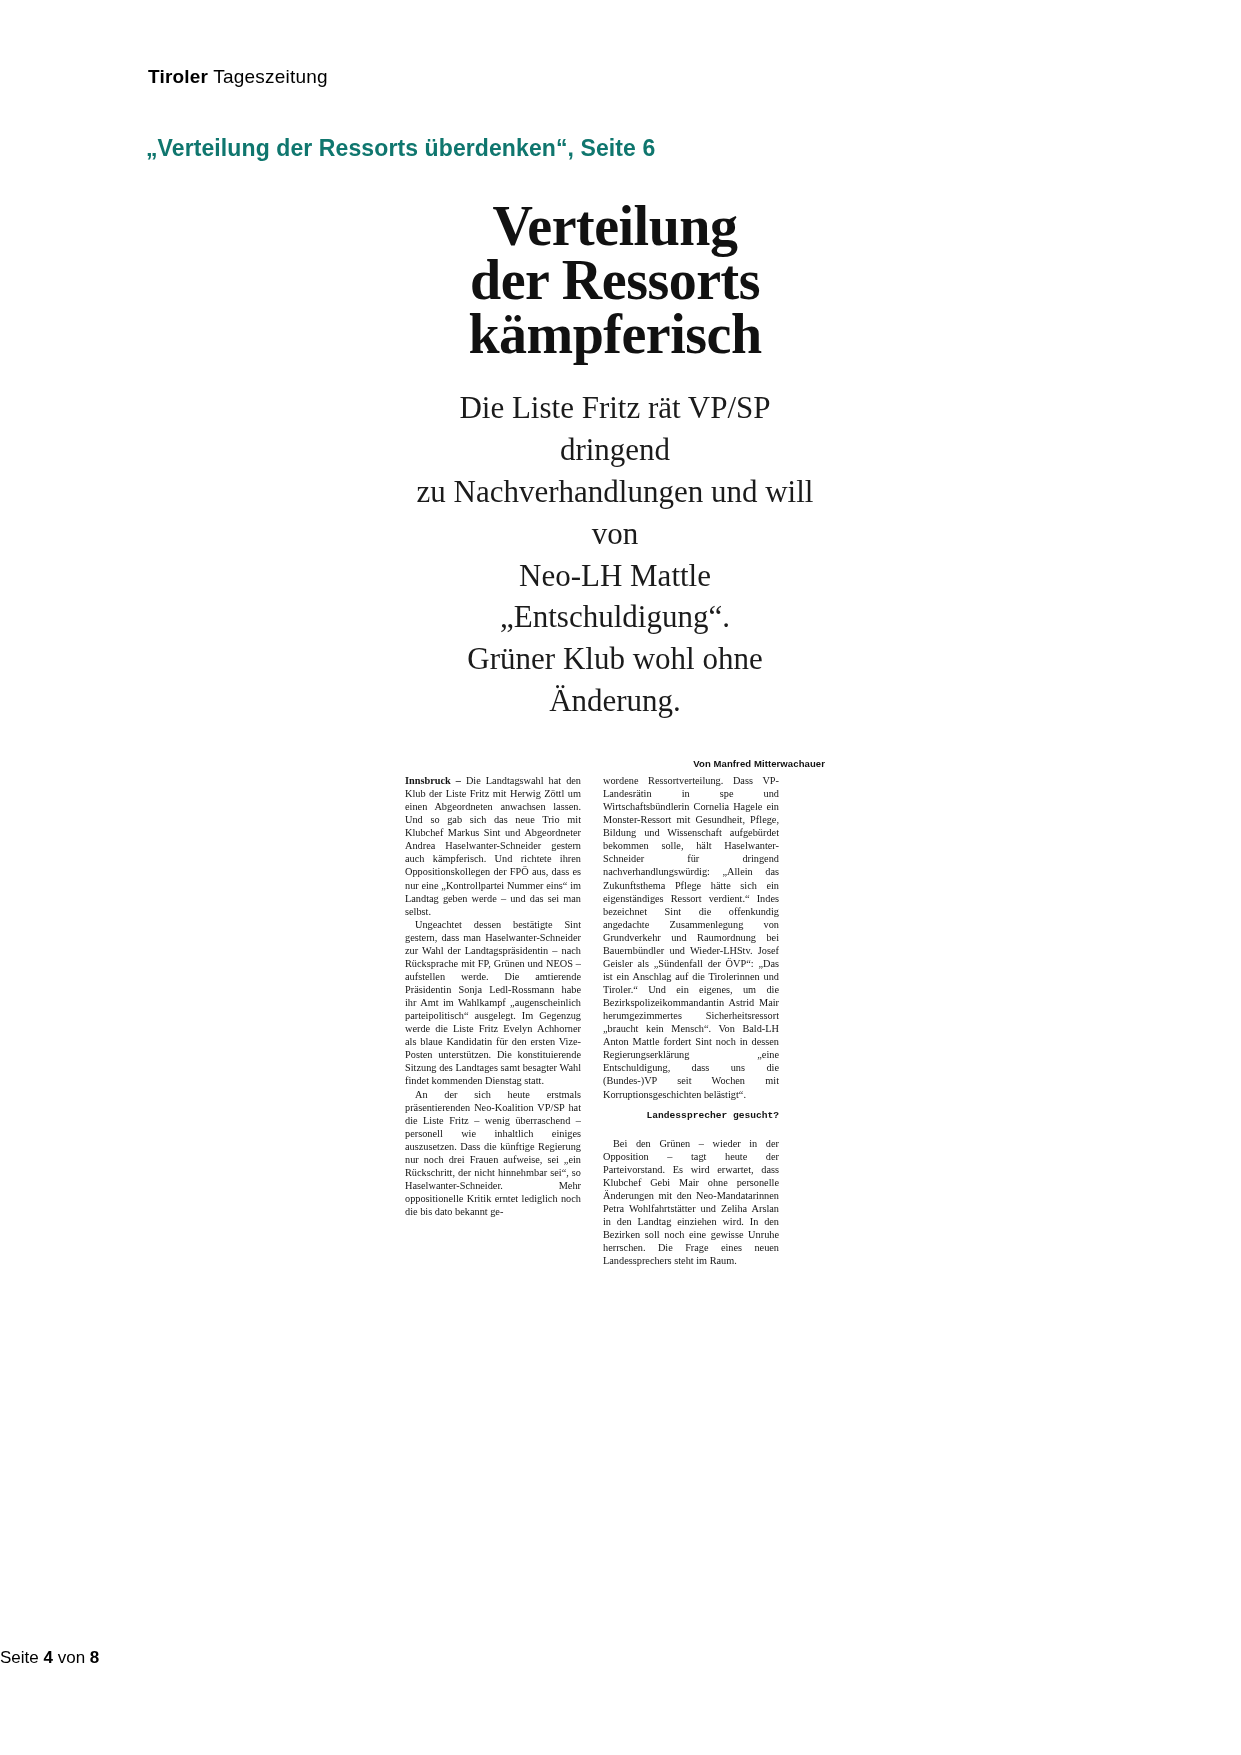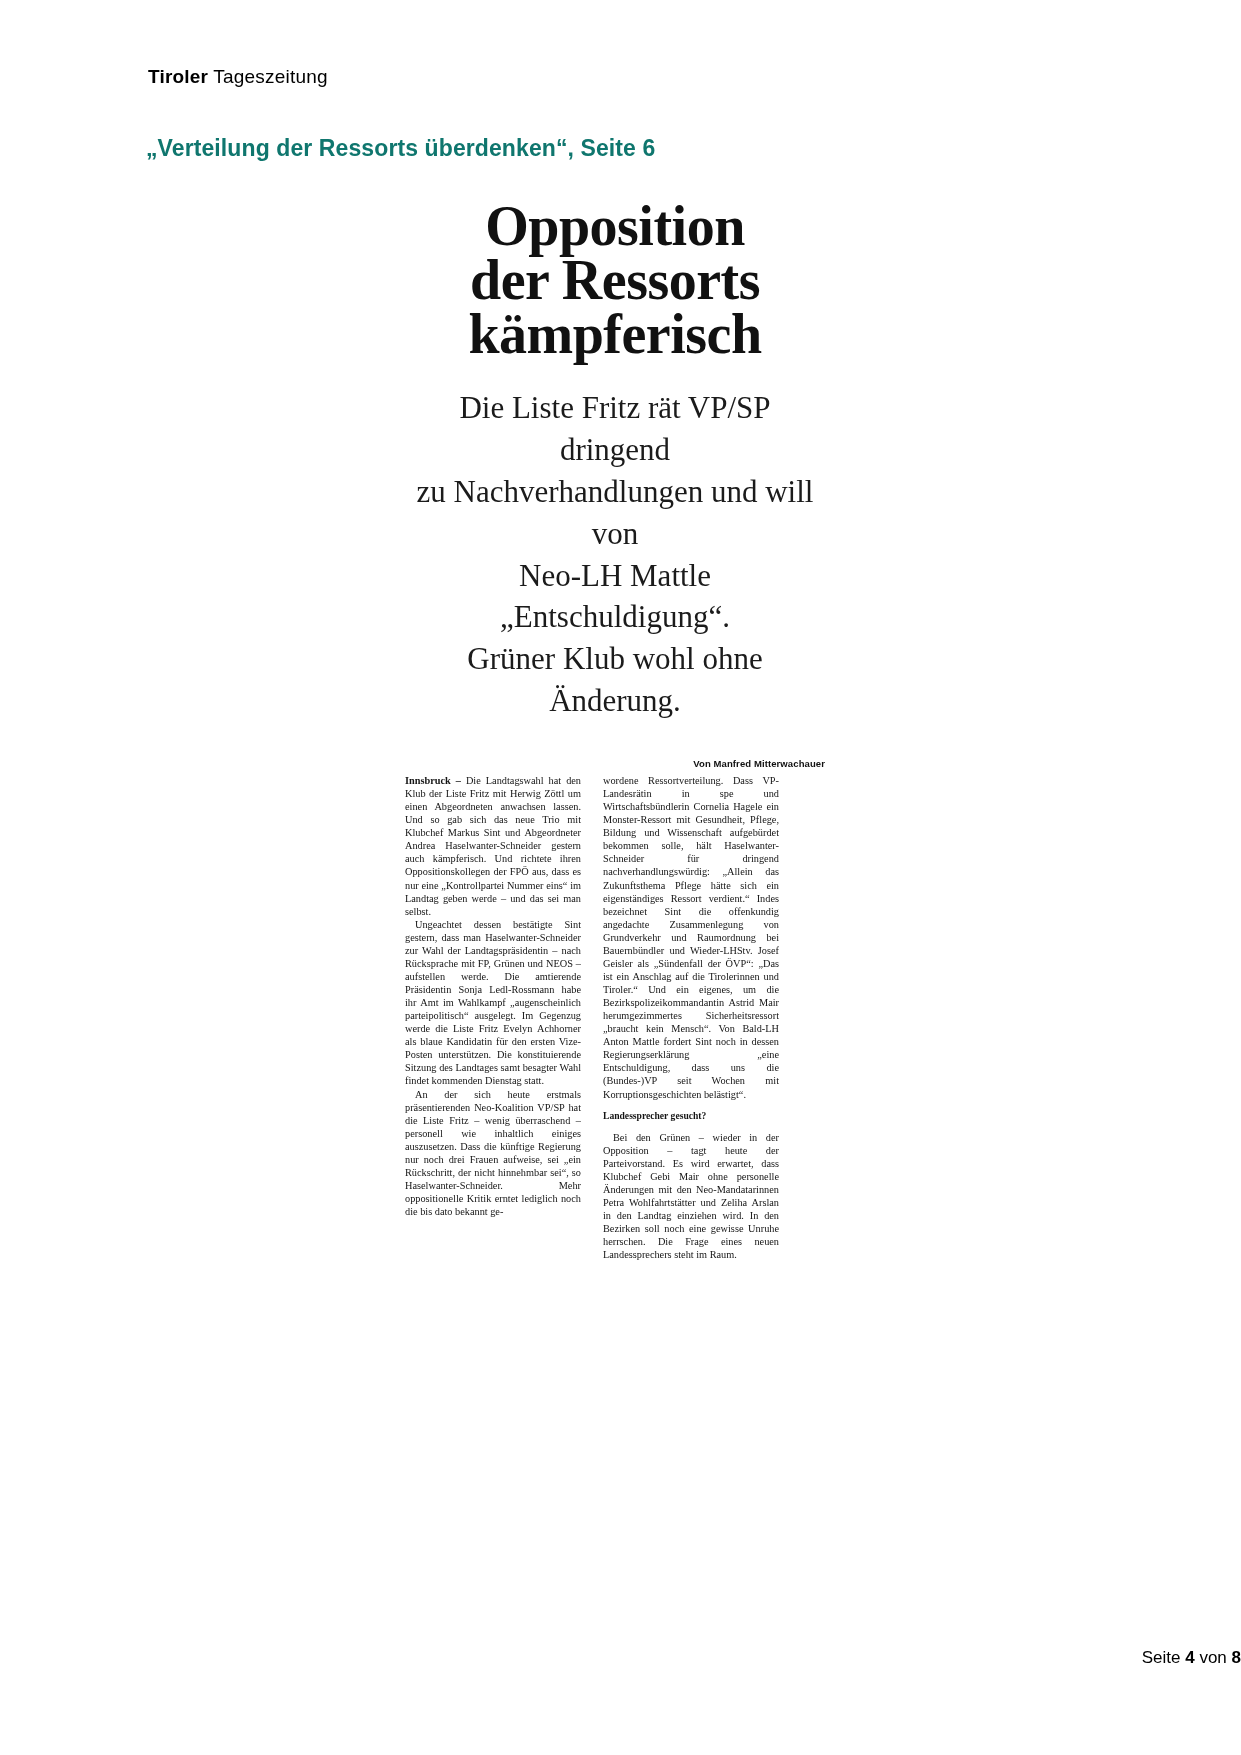--- a/index.html
+++ b/index.html
@@ -96,56 +96,56 @@
     -webkit-hyphens: auto;
   }
   .col p {
     margin: 0;
     text-indent: 10px;
   }
   .col p.first { text-indent: 0; }
   .col .lead-city { font-weight: bold; }
   .subhead-inline {
     display: block;
-    font-family: Liberation Serif, serif;
+    font-family: Liberation Mono, monospace;
     font-size: 9.6px;
     font-weight: bold;
-    margin: 9px 0 9px 0;
+    margin: 9px 0 15px 0;
     text-indent: 0;
-    text-align: left;
+    text-align: right;
   }
 
   
   .footer {
     position: absolute;
     left: 0;
     right: 0;
     top: 1648px;
-    text-align: right;
+    text-align: left;
     font-size: 17px;
     color: #000;
   }
   .footer b { font-weight: bold; }
 </style>
 </head>
 <body>
 
 <div class="page">
 
   <div class="masthead">
     <span class="brand-strong">Tiroler</span>
     <span class="brand-light">Tageszeitung</span>
   </div>
 
   <div class="doc-title">„Verteilung der Ressorts überdenken“, Seite 6</div>
 
   <div class="clipping">
 
     <div class="clip-headline">
-      <span class="l2">Opposition</span>
+      <span class="l2">Verteilung</span>
       <span class="l2">der Ressorts</span>
       <span class="l2">kämpferisch</span>
     </div>
 
     <div class="clip-subhead">
       <span>Die Liste Fritz rät VP/SP dringend</span>
       <span>zu Nachverhandlungen und will von</span>
       <span>Neo-LH Mattle „Entschuldigung“.</span>
       <span>Grüner Klub wohl ohne Änderung.</span>
     </div>

